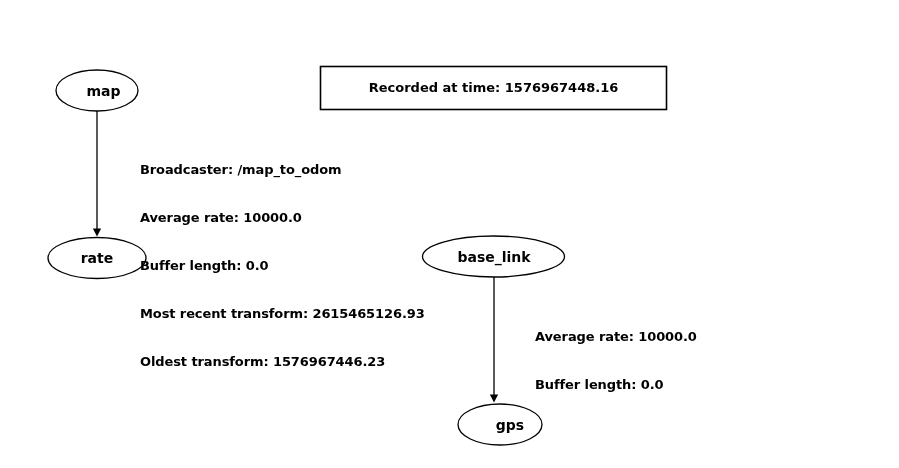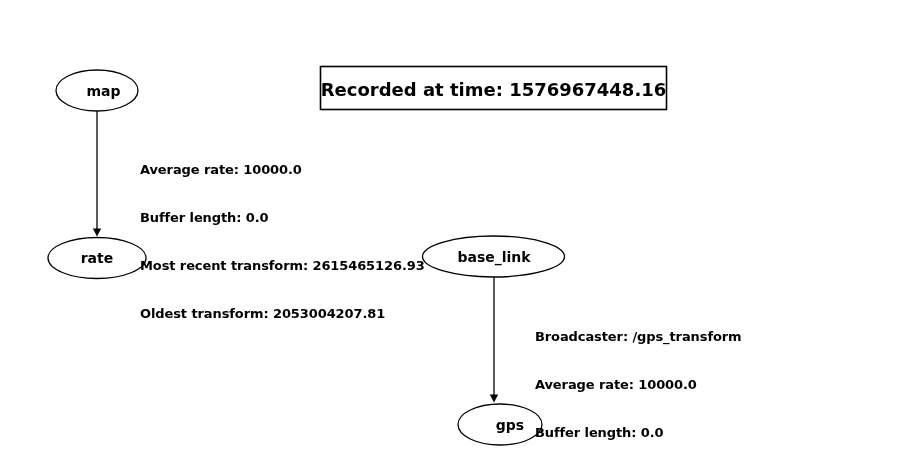--- a/index.html
+++ b/index.html
@@ -30,21 +30,21 @@
     font-weight: bold;
     color: #000000;
     white-space: pre;
   }
   .node-label {
     font-size: 14px;
     text-align: center;
     line-height: 1;
   }
   .title-label {
-    font-size: 18px;
+    font-size: 13px;
     text-align: center;
     line-height: 1;
   }
   .edge-label {
     font-size: 13px;
     line-height: 16px;
     letter-spacing: -0.1px;
   }
   .edge-label div {
     white-space: pre;
@@ -81,27 +81,27 @@
 
   <div class="node-label" style="left:56px; top:84px; width:95px;">map</div>
 
   <div class="node-label" style="left:48px; top:251px; width:98px;">rate</div>
 
   <div class="node-label" style="left:422px; top:250px; width:144px;">base_link</div>
 
   <div class="node-label" style="left:458px; top:418px; width:104px;">gps</div>
 
   <div class="edge-label" style="left:140px; top:130px;">
+    <div>Broadcaster: /map_to_odom</div>
     <div>Average rate: 10000.0</div>
     <div>Buffer length: 0.0</div>
     <div>Most recent transform: 2615465126.93</div>
-    <div>Oldest transform: 2053004207.81</div>
+    <div>Oldest transform: 1576967446.23</div>
   </div>
 
   <div class="edge-label" style="left:535px; top:297px;">
-    <div>Broadcaster: /gps_transform</div>
     <div>Average rate: 10000.0</div>
     <div>Buffer length: 0.0</div>
     
     
   </div>
 
 </div>
 
 </body></html>

